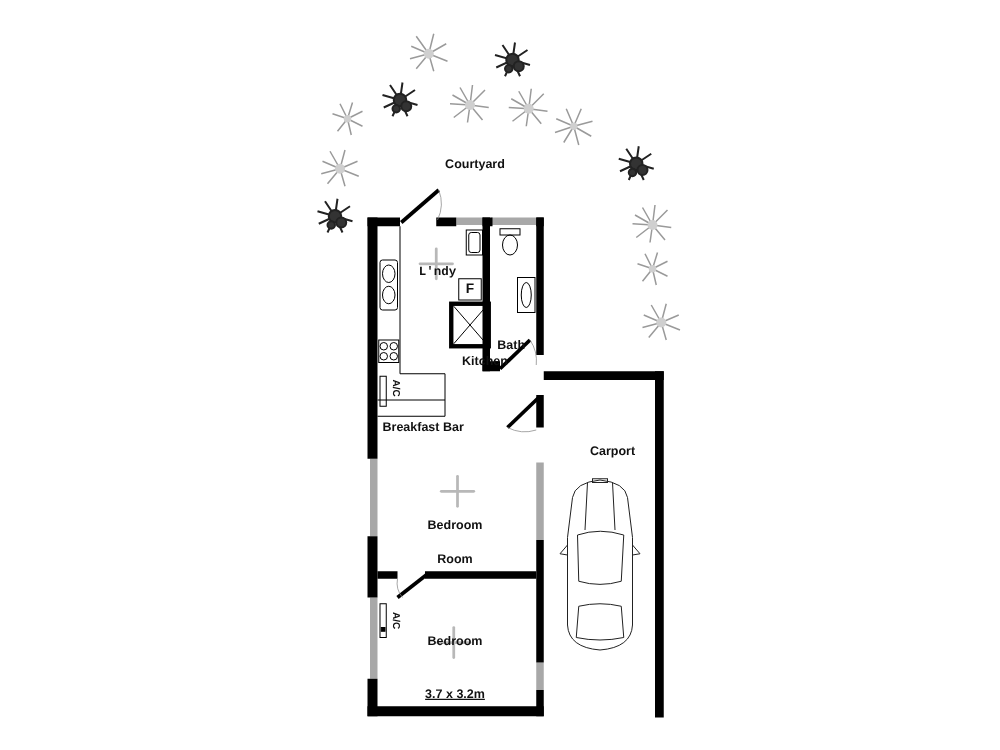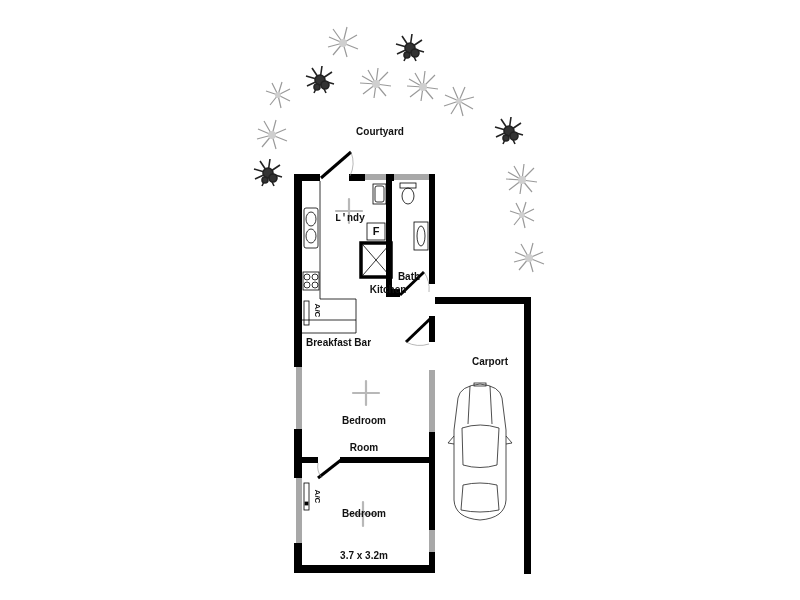--- a/index.html
+++ b/index.html
@@ -197,16 +197,16 @@
 
 <div class="lbl room-lbl" style="left:340px;top:124px;width:80px;">Courtyard</div>
 <div class="lbl room-lbl" style="left:328px;top:211px;width:44px;font-family:Liberation Mono, monospace;">L'ndy</div>
 <div class="lbl room-lbl" style="left:324px;top:282px;width:60px;margin-left:34px;">Kitchen</div>
 <div class="lbl room-lbl" style="left:392px;top:269px;width:34px;">Bath</div>
 <div class="lbl small-lbl" style="left:306px;top:337px;width:80px;text-align:left;">Breakfast Bar</div>
 <div class="lbl room-lbl" style="left:460px;top:354px;width:60px;">Carport</div>
 <div class="lbl room-lbl" style="left:334px;top:413px;width:60px;">Bedroom</div>
 <div class="lbl room-lbl" style="left:334px;top:440px;width:60px;">Room</div>
 <div class="lbl room-lbl" style="left:324px;top:506px;width:80px;">Bedroom</div>
-<div class="lbl room-lbl" style="left:324px;top:548px;width:80px;">3.7 x 3.2m</div>
+<div class="lbl room-lbl" style="left:324px;top:548px;width:80px;text-decoration:underline;">3.7 x 3.2m</div>
 <div class="lbl small-lbl" style="left:367px;top:225px;width:18px;font-size:11px;">F</div>
 <div class="lbl small-lbl" style="left:307px;top:306px;width:20px;font-size:8px;transform:rotate(90deg);">A/C</div>
 <div class="lbl small-lbl" style="left:307px;top:492px;width:20px;font-size:8px;transform:rotate(90deg);">A/C</div>
 
 </body></html>

